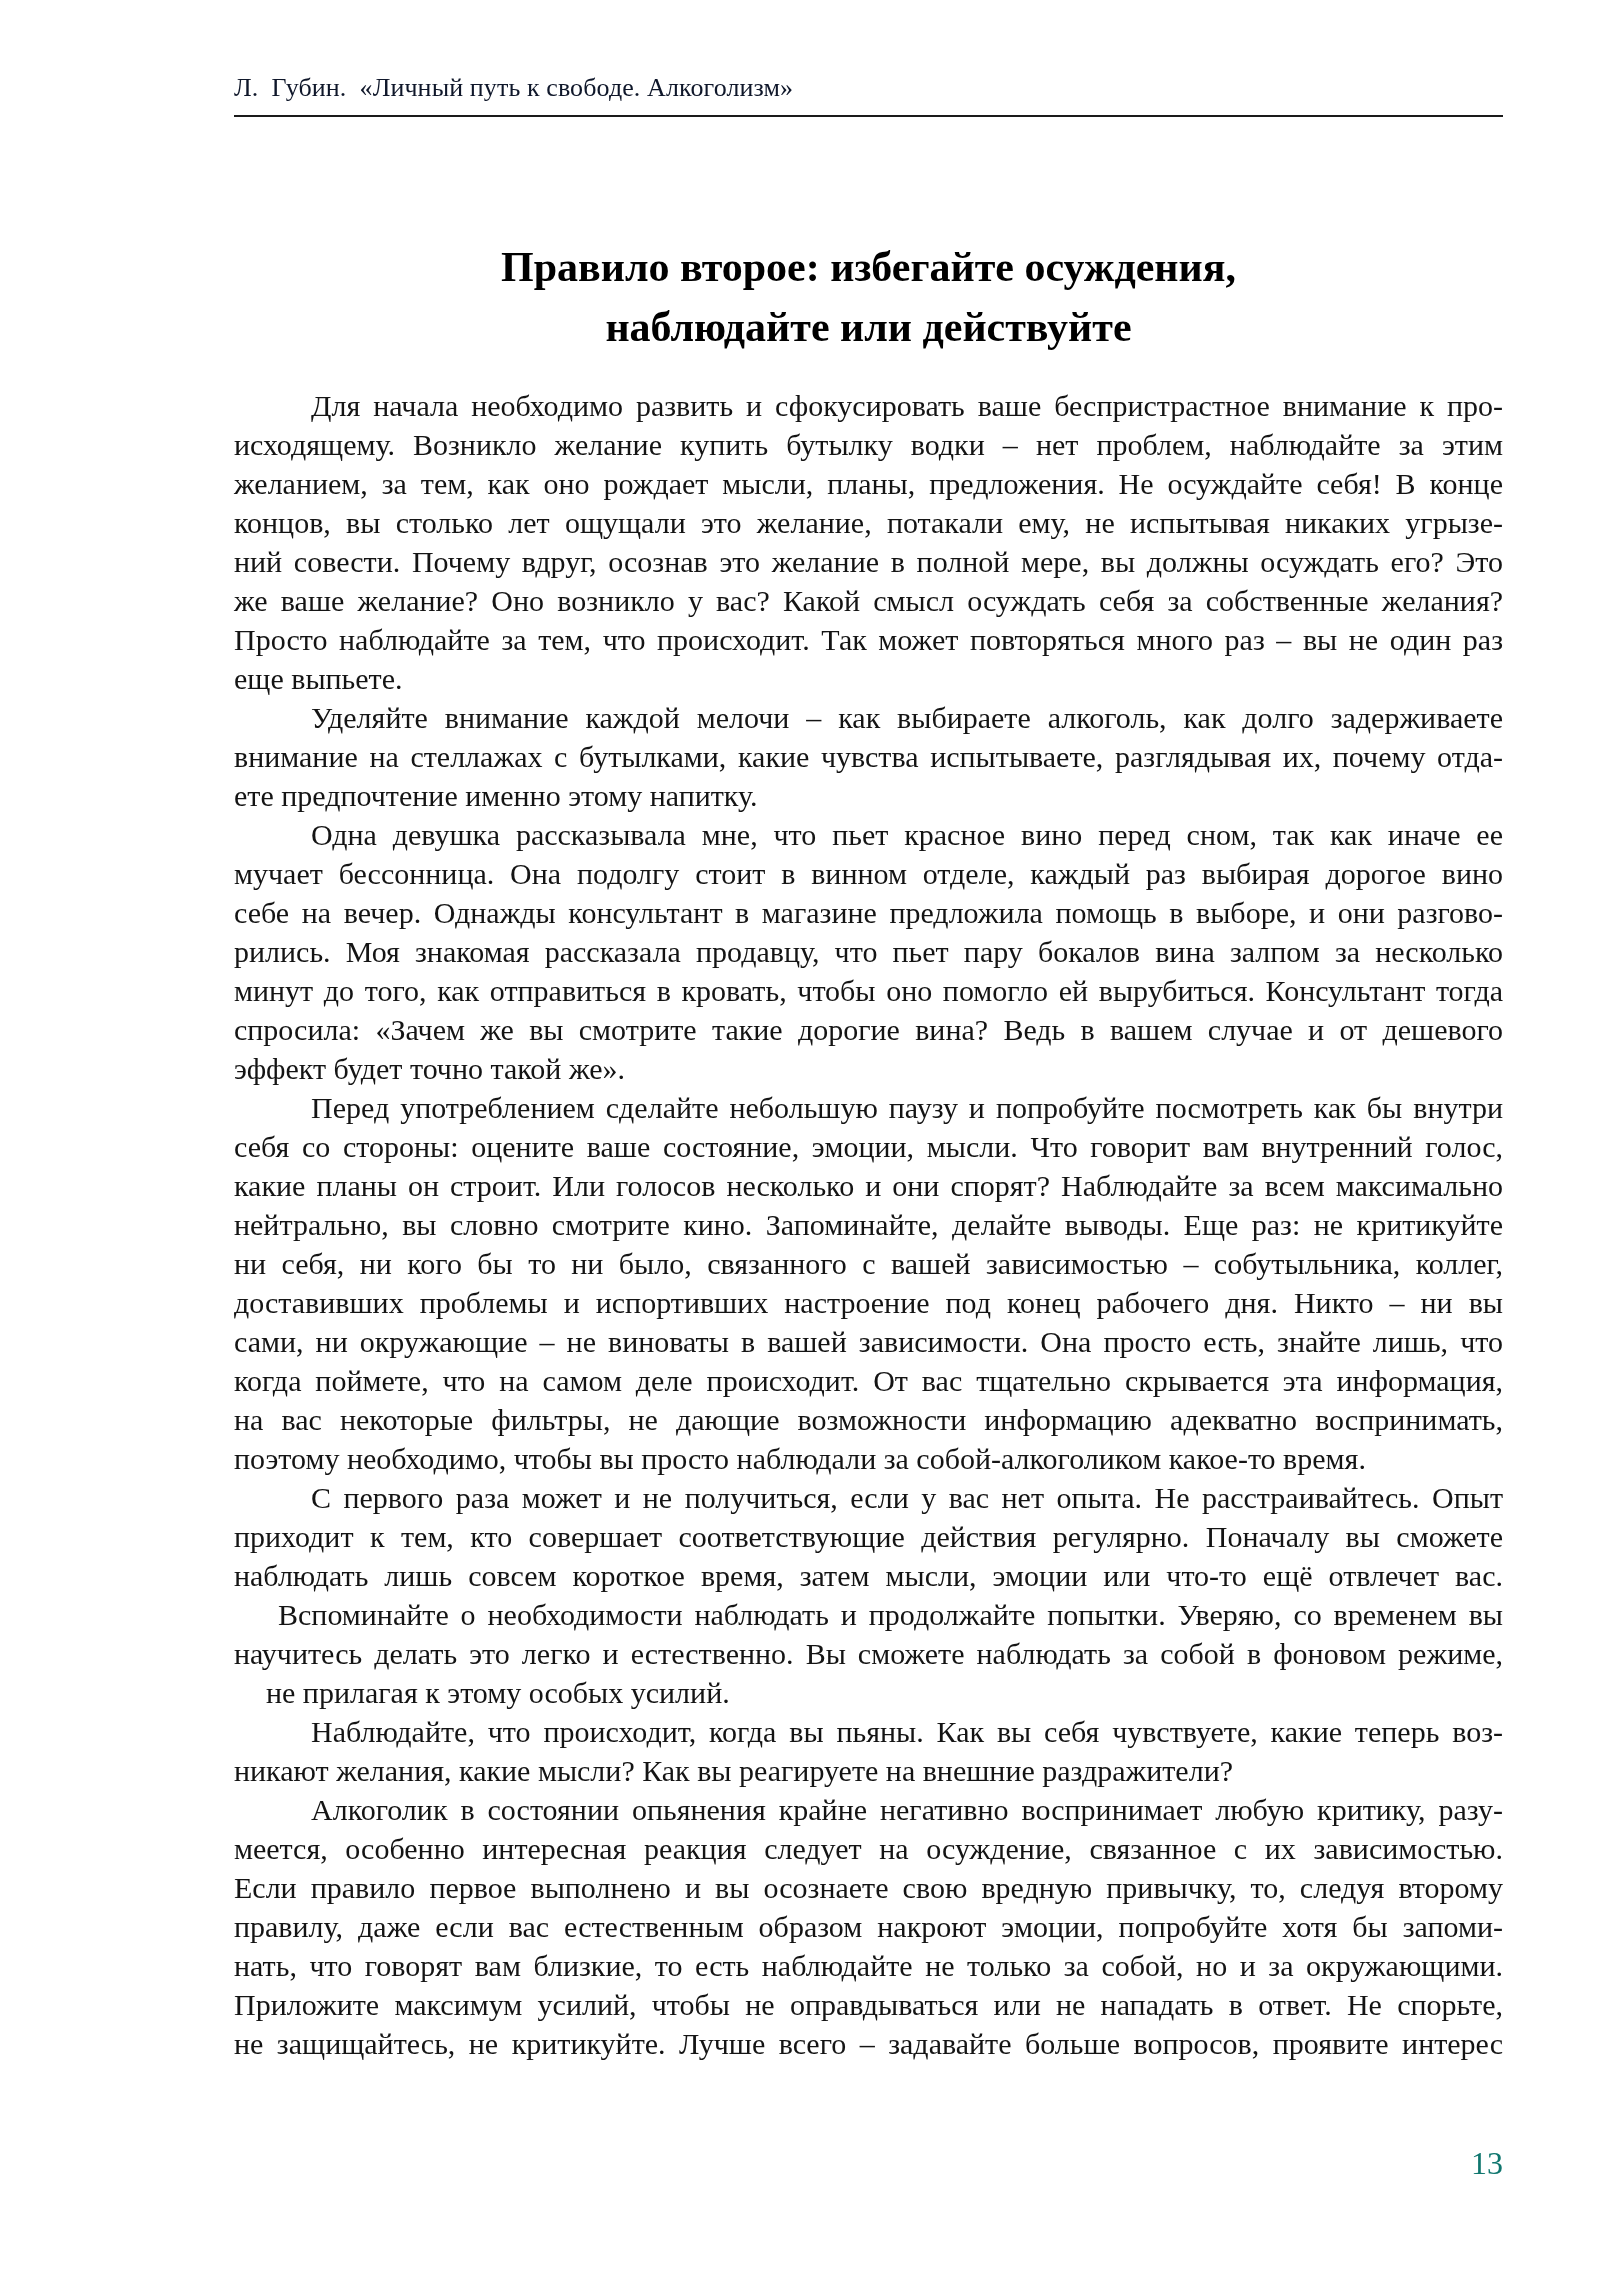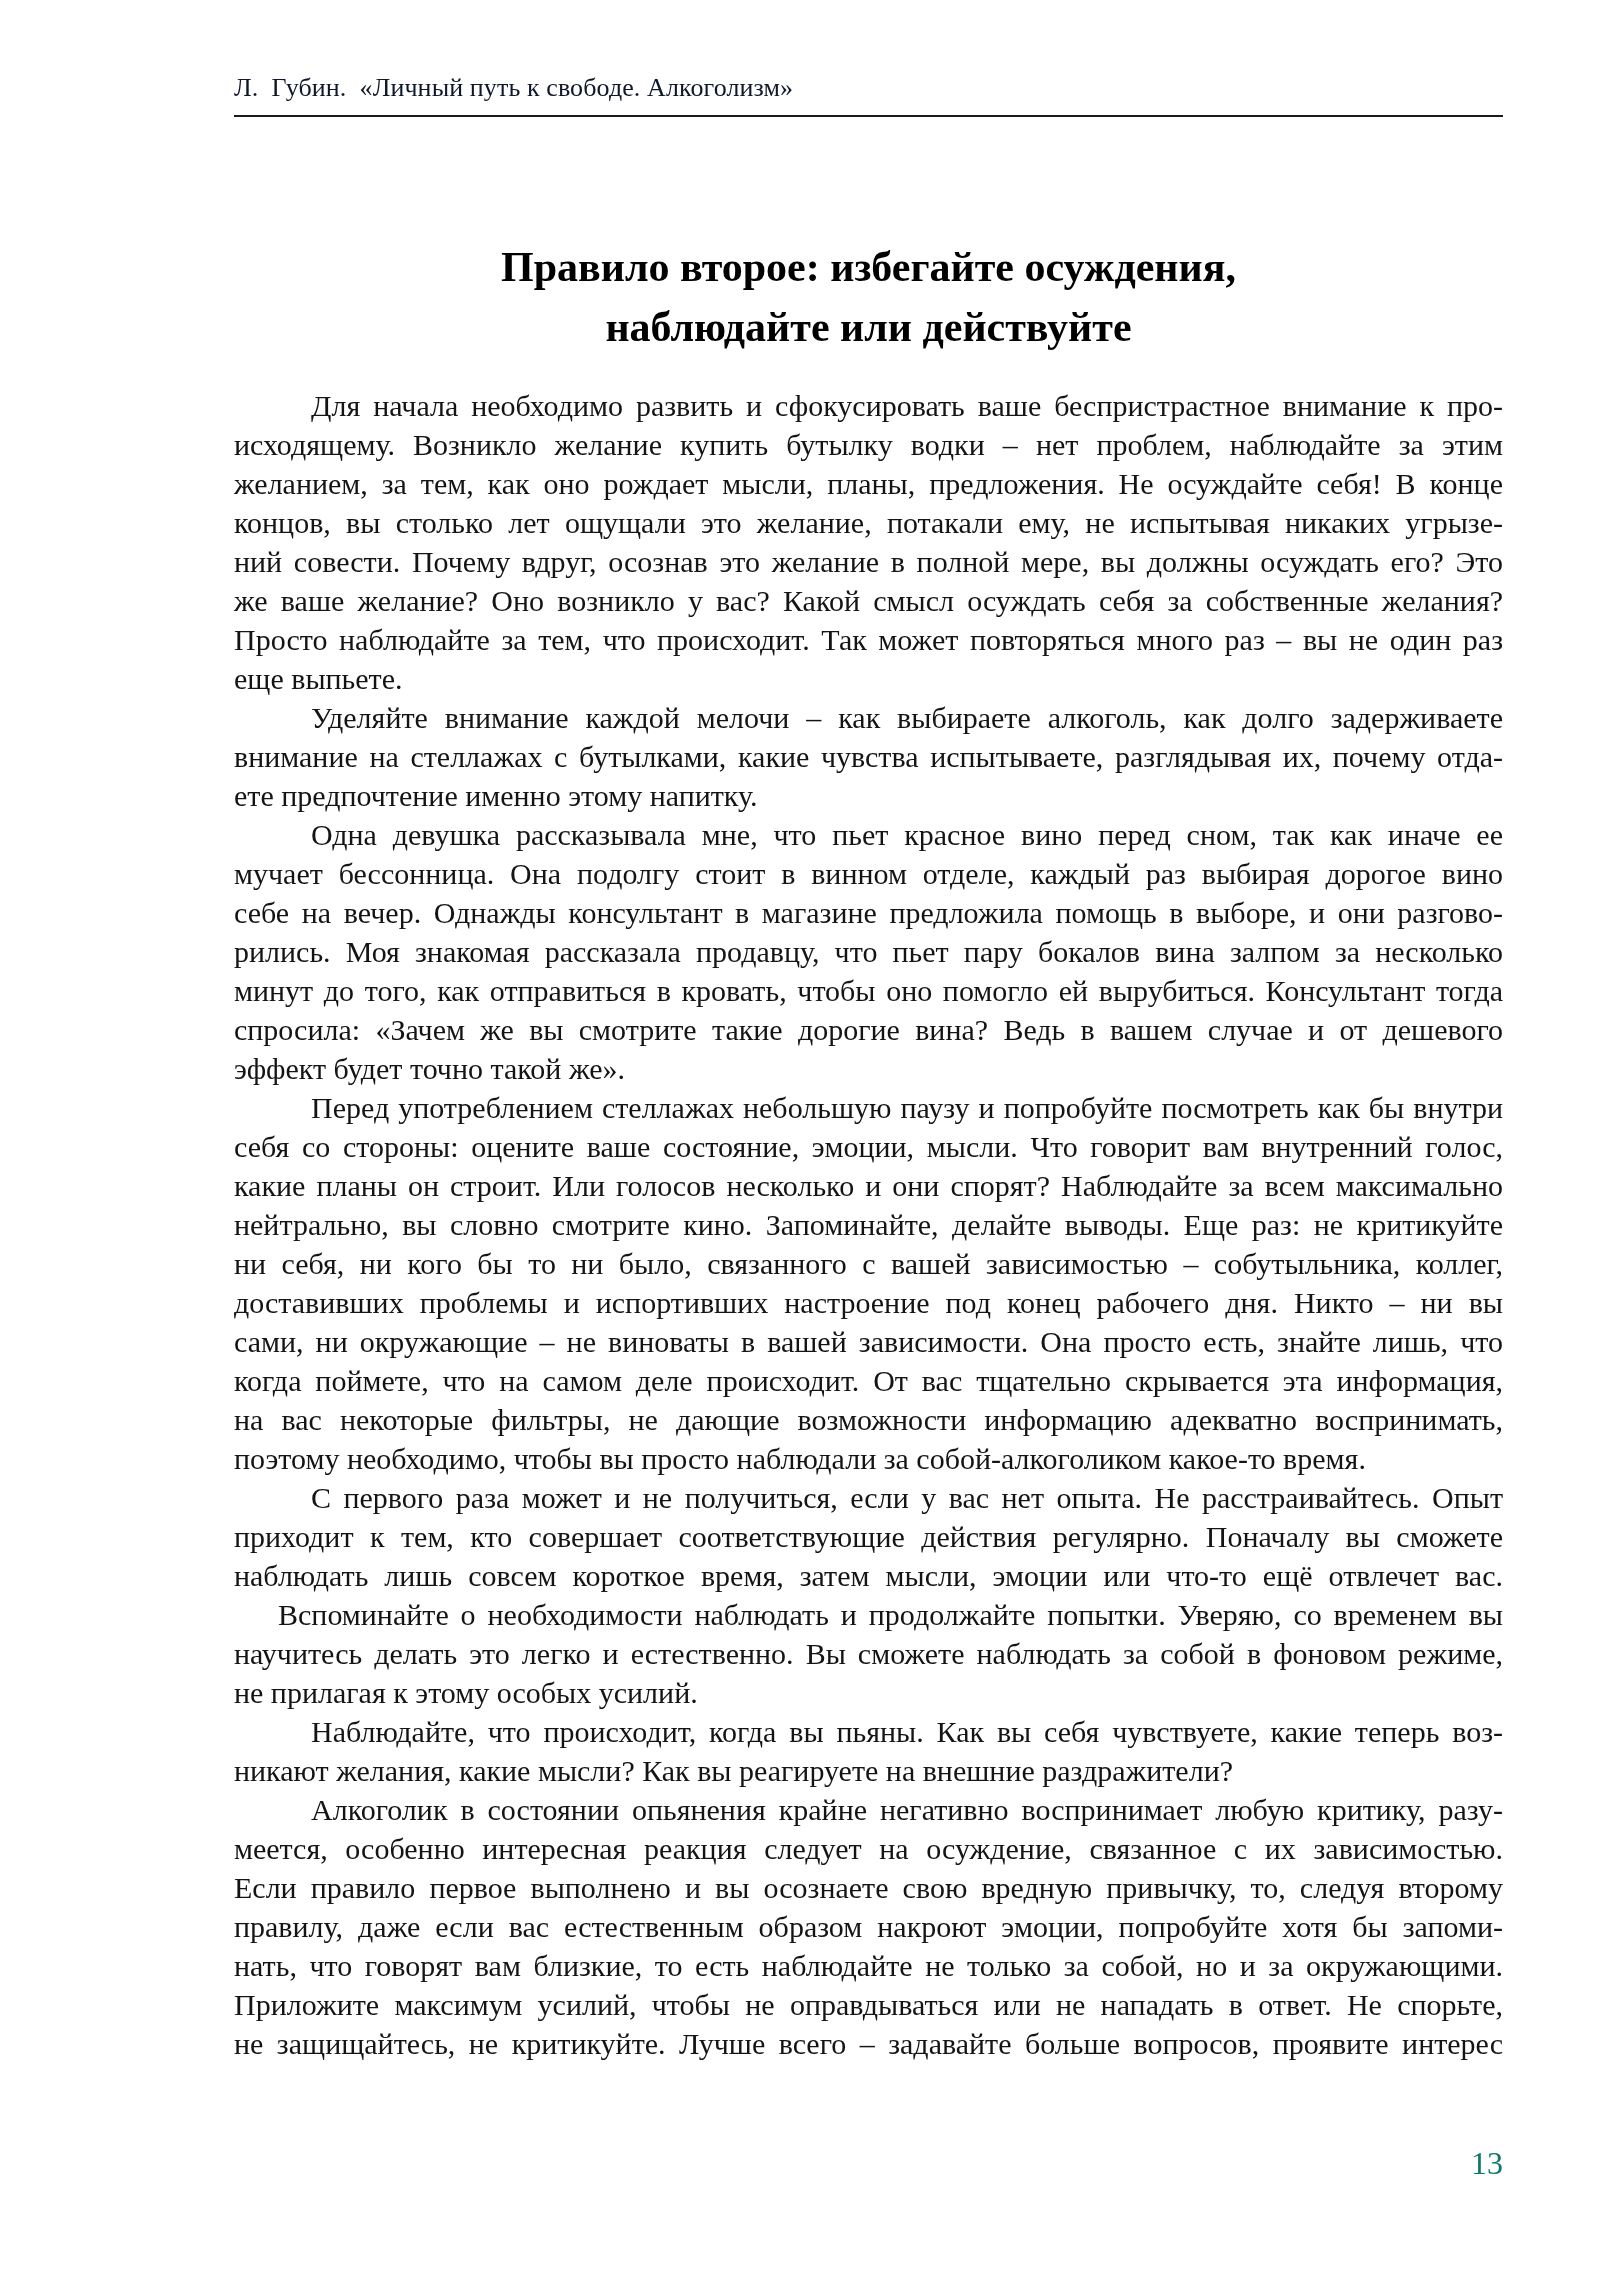--- a/index.html
+++ b/index.html
@@ -105,38 +105,38 @@
     <div class="paragraph">
       <span class="line first" style="white-space: nowrap;">Одна девушка рассказывала мне, что пьет красное вино перед сном, так как иначе ее</span>
       <span class="line" style="white-space: nowrap;">мучает бессонница. Она подолгу стоит в винном отделе, каждый раз выбирая дорогое вино</span>
       <span class="line" style="white-space: nowrap;">себе на вечер. Однажды консультант в магазине предложила помощь в выборе, и они разгово-</span>
       <span class="line" style="white-space: nowrap;">рились. Моя знакомая рассказала продавцу, что пьет пару бокалов вина залпом за несколько</span>
       <span class="line" style="white-space: nowrap;">минут до того, как отправиться в кровать, чтобы оно помогло ей вырубиться. Консультант тогда</span>
       <span class="line" style="white-space: nowrap;">спросила: «Зачем же вы смотрите такие дорогие вина? Ведь в вашем случае и от дешевого</span>
       <span class="line last" style="white-space: nowrap;">эффект будет точно такой же».</span>
     </div>
     <div class="paragraph">
-      <span class="line first" style="white-space: nowrap;">Перед употреблением стеллажах небольшую паузу и попробуйте посмотреть как бы внутри</span>
+      <span class="line first" style="white-space: nowrap;">Перед употреблением сделайте небольшую паузу и попробуйте посмотреть как бы внутри</span>
       <span class="line" style="white-space: nowrap;">себя со стороны: оцените ваше состояние, эмоции, мысли. Что говорит вам внутренний голос,</span>
       <span class="line" style="white-space: nowrap;">какие планы он строит. Или голосов несколько и они спорят? Наблюдайте за всем максимально</span>
       <span class="line" style="white-space: nowrap;">нейтрально, вы словно смотрите кино. Запоминайте, делайте выводы. Еще раз: не критикуйте</span>
       <span class="line" style="white-space: nowrap;">ни себя, ни кого бы то ни было, связанного с вашей зависимостью – собутыльника, коллег,</span>
       <span class="line" style="white-space: nowrap;">доставивших проблемы и испортивших настроение под конец рабочего дня. Никто – ни вы</span>
       <span class="line" style="white-space: nowrap;">сами, ни окружающие – не виноваты в вашей зависимости. Она просто есть, знайте лишь, что</span>
       <span class="line" style="white-space: nowrap;">когда поймете, что на самом деле происходит. От вас тщательно скрывается эта информация,</span>
       <span class="line" style="white-space: nowrap;">на вас некоторые фильтры, не дающие возможности информацию адекватно воспринимать,</span>
       <span class="line last" style="white-space: nowrap;">поэтому необходимо, чтобы вы просто наблюдали за собой-алкоголиком какое-то время.</span>
     </div>
     <div class="paragraph">
       <span class="line first" style="white-space: nowrap;">С первого раза может и не получиться, если у вас нет опыта. Не расстраивайтесь. Опыт</span>
       <span class="line" style="white-space: nowrap;">приходит к тем, кто совершает соответствующие действия регулярно. Поначалу вы сможете</span>
       <span class="line" style="white-space: nowrap;">наблюдать лишь совсем короткое время, затем мысли, эмоции или что-то ещё отвлечет вас.</span>
       <span class="line" style="white-space: nowrap; margin-left: 44px;">Вспоминайте о необходимости наблюдать и продолжайте попытки. Уверяю, со временем вы</span>
       <span class="line" style="white-space: nowrap;">научитесь делать это легко и естественно. Вы сможете наблюдать за собой в фоновом режиме,</span>
-      <span class="line last" style="white-space: nowrap;">не прилагая к этому особых усилий.</span>
+      <span class="line last" style="white-space: nowrap; margin-left: 32px;">не прилагая к этому особых усилий.</span>
     </div>
     <div class="paragraph">
       <span class="line first" style="white-space: nowrap;">Наблюдайте, что происходит, когда вы пьяны. Как вы себя чувствуете, какие теперь воз-</span>
       <span class="line last" style="white-space: nowrap;">никают желания, какие мысли? Как вы реагируете на внешние раздражители?</span>
     </div>
     <div class="paragraph">
       <span class="line first" style="white-space: nowrap;">Алкоголик в состоянии опьянения крайне негативно воспринимает любую критику, разу-</span>
       <span class="line" style="white-space: nowrap;">меется, особенно интересная реакция следует на осуждение, связанное с их зависимостью.</span>
       <span class="line" style="white-space: nowrap;">Если правило первое выполнено и вы осознаете свою вредную привычку, то, следуя второму</span>
       <span class="line" style="white-space: nowrap;">правилу, даже если вас естественным образом накроют эмоции, попробуйте хотя бы запоми-</span>

